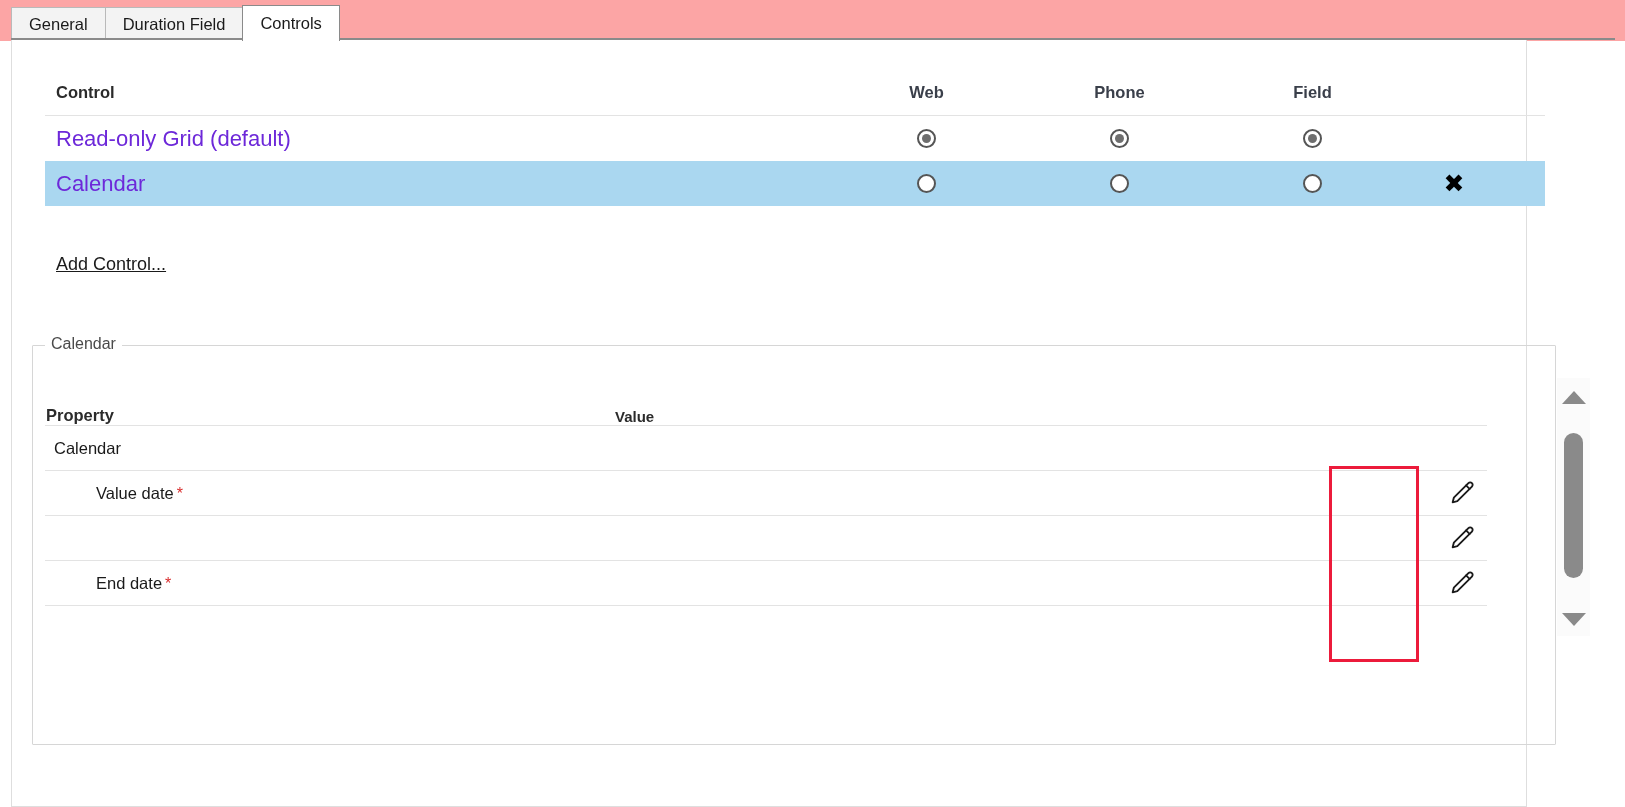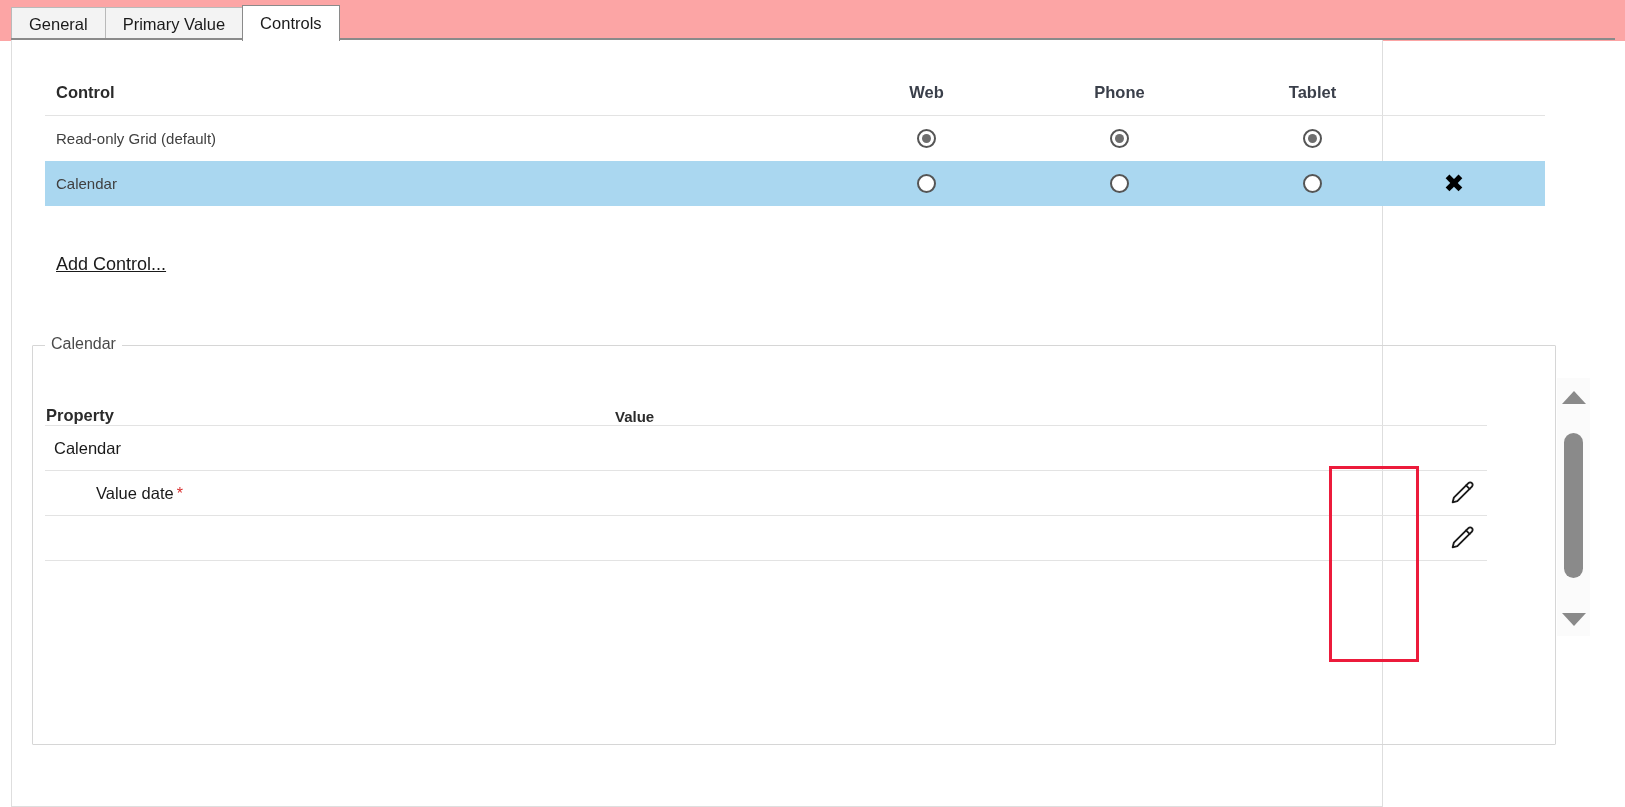--- a/index.html
+++ b/index.html
@@ -38,33 +38,33 @@
     background: #ffffff;
     height: 36px; line-height: 35px;
     position: relative; z-index: 3;
     border-color: #8a8a8a;
     text-align: right;
   }
 
   
   .panel {
     position: absolute; left: 11px; top: 40px;
-    width: 1372px; height: 767px;
+    width: 1516px; height: 767px;
     background: #ffffff;
     border-left: 1px solid #dedede;
     border-right: 1px solid #dedede;
     border-bottom: 1px solid #dedede;
   }
 
   
   .controls-grid { position: absolute; left: 33px; top: 30px; width: 1500px; }
   .cg-row { position: relative; display: flex; align-items: center; height: 45px; }
   .cg-head { height: 46px; border-bottom: 1px solid #e3e3e3; }
   .cg-row.sel { background: #aad7f0; }
-  .cg-cell-name { width: 785px; padding-left: 11px; font-size: 15px; color: #404040; }
+  .cg-cell-name { width: 785px; padding-left: 11px; font-size: 22px; color: #6d28d9; }
   .cg-head .cg-cell-name { font-weight: bold; color: #2b2b2b; font-size: 16.5px; padding-left: 11px; }
   .cg-cell-dev { width: 193px; display: flex; justify-content: center; align-items: center; text-align: center; }
   .cg-head .cg-cell-dev { font-weight: bold; color: #3a3f4a; font-size: 16.5px; }
   .cg-cell-act { flex: 1; display: flex; justify-content: center; align-items: center; }
 
   .radio { width: 19px; height: 19px; border-radius: 50%; border: 2px solid #555; background: #fff; position: relative; cursor: pointer; }
   .radio.on::after {
     content: ""; position: absolute; left: 3px; top: 3px;
     width: 9px; height: 9px; border-radius: 50%; background: #6e6e6e;
   }
@@ -127,35 +127,35 @@
   .tri.down { border-top: 13px solid #8a8a8a; }
 </style>
 </head>
 <body>
 
 <div id="root">
 
   <div class="tabstrip">
     <div class="tabs">
       <div class="tab">General</div>
-      <div class="tab">Primary Value</div>
+      <div class="tab">Duration Field</div>
       <div class="tab active">Controls</div>
     </div>
     <div class="tabstrip-underline"></div>
   </div>
 
   <div class="panel">
 
     <div class="controls-grid">
 
       <div class="cg-row cg-head">
         <div class="cg-cell-name">Control</div>
         <div class="cg-cell-dev">Web</div>
         <div class="cg-cell-dev">Phone</div>
-        <div class="cg-cell-dev">Tablet</div>
+        <div class="cg-cell-dev">Field</div>
         <div class="cg-cell-act"></div>
       </div>
 
       <div class="cg-row">
         <div class="cg-cell-name">Read-only Grid (default)</div>
         <div class="cg-cell-dev">
           <div class="radio on"></div>
         </div>
         <div class="cg-cell-dev">
           <div class="radio on"></div>
@@ -214,20 +214,30 @@
         <div class="pg-row">
           <div class="pg-val"></div>
           <div class="pg-edit">
             <svg width="28" height="28" viewBox="0 0 24 24" fill="none" stroke="#1a1a1a" stroke-width="1.6" stroke-linecap="round" stroke-linejoin="round">
                 <path d="M17.5 3.5a2.1 2.1 0 0 1 3 3L8 19l-4 1 1-4z"></path>
                 <path d="M15.5 5.5l3 3"></path>
               </svg>
           </div>
         </div>
 
+        <div class="pg-row">
+          <div class="pg-prop ind1"><span>End date</span><span class="req">*</span></div>
+          <div class="pg-val"></div>
+          <div class="pg-edit">
+            <svg width="28" height="28" viewBox="0 0 24 24" fill="none" stroke="#1a1a1a" stroke-width="1.6" stroke-linecap="round" stroke-linejoin="round">
+                <path d="M17.5 3.5a2.1 2.1 0 0 1 3 3L8 19l-4 1 1-4z"></path>
+                <path d="M15.5 5.5l3 3"></path>
+              </svg>
+          </div>
+        </div>
 
 
       </div>
     </div>
   </div>
 
   <div class="sbar">
     <div class="sb-arrow up">
         <div class="tri up"></div>
       </div>

